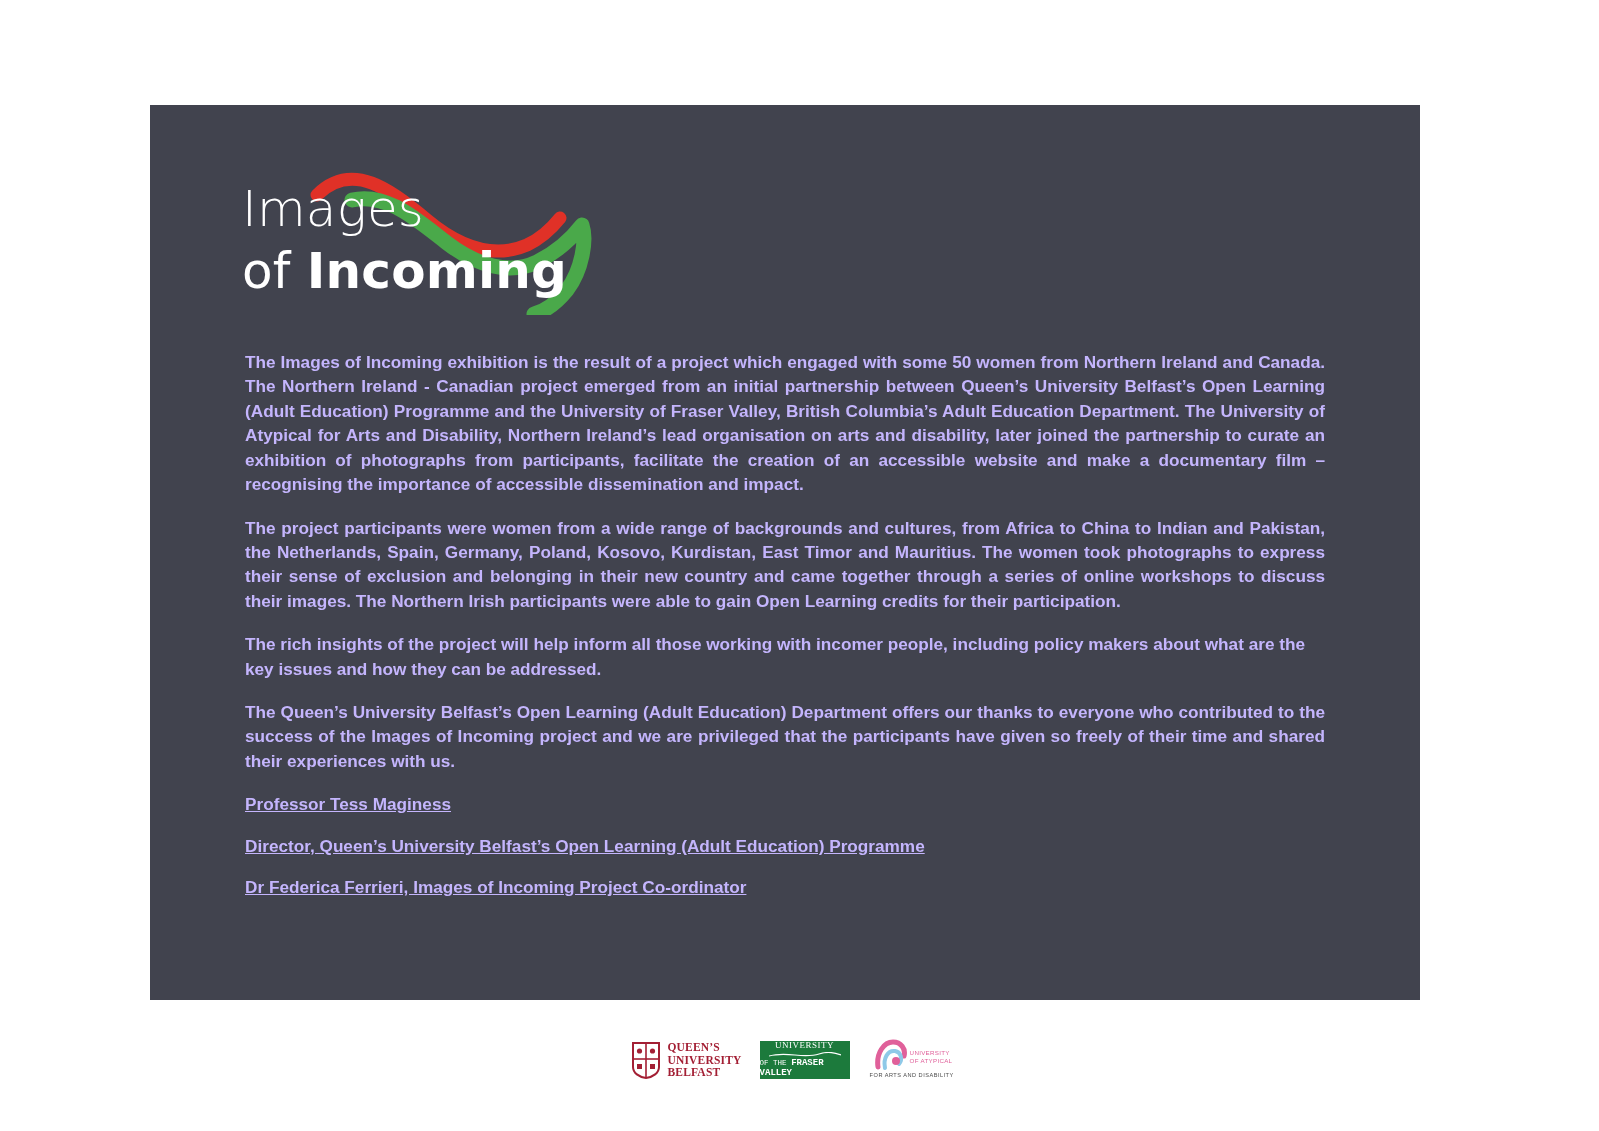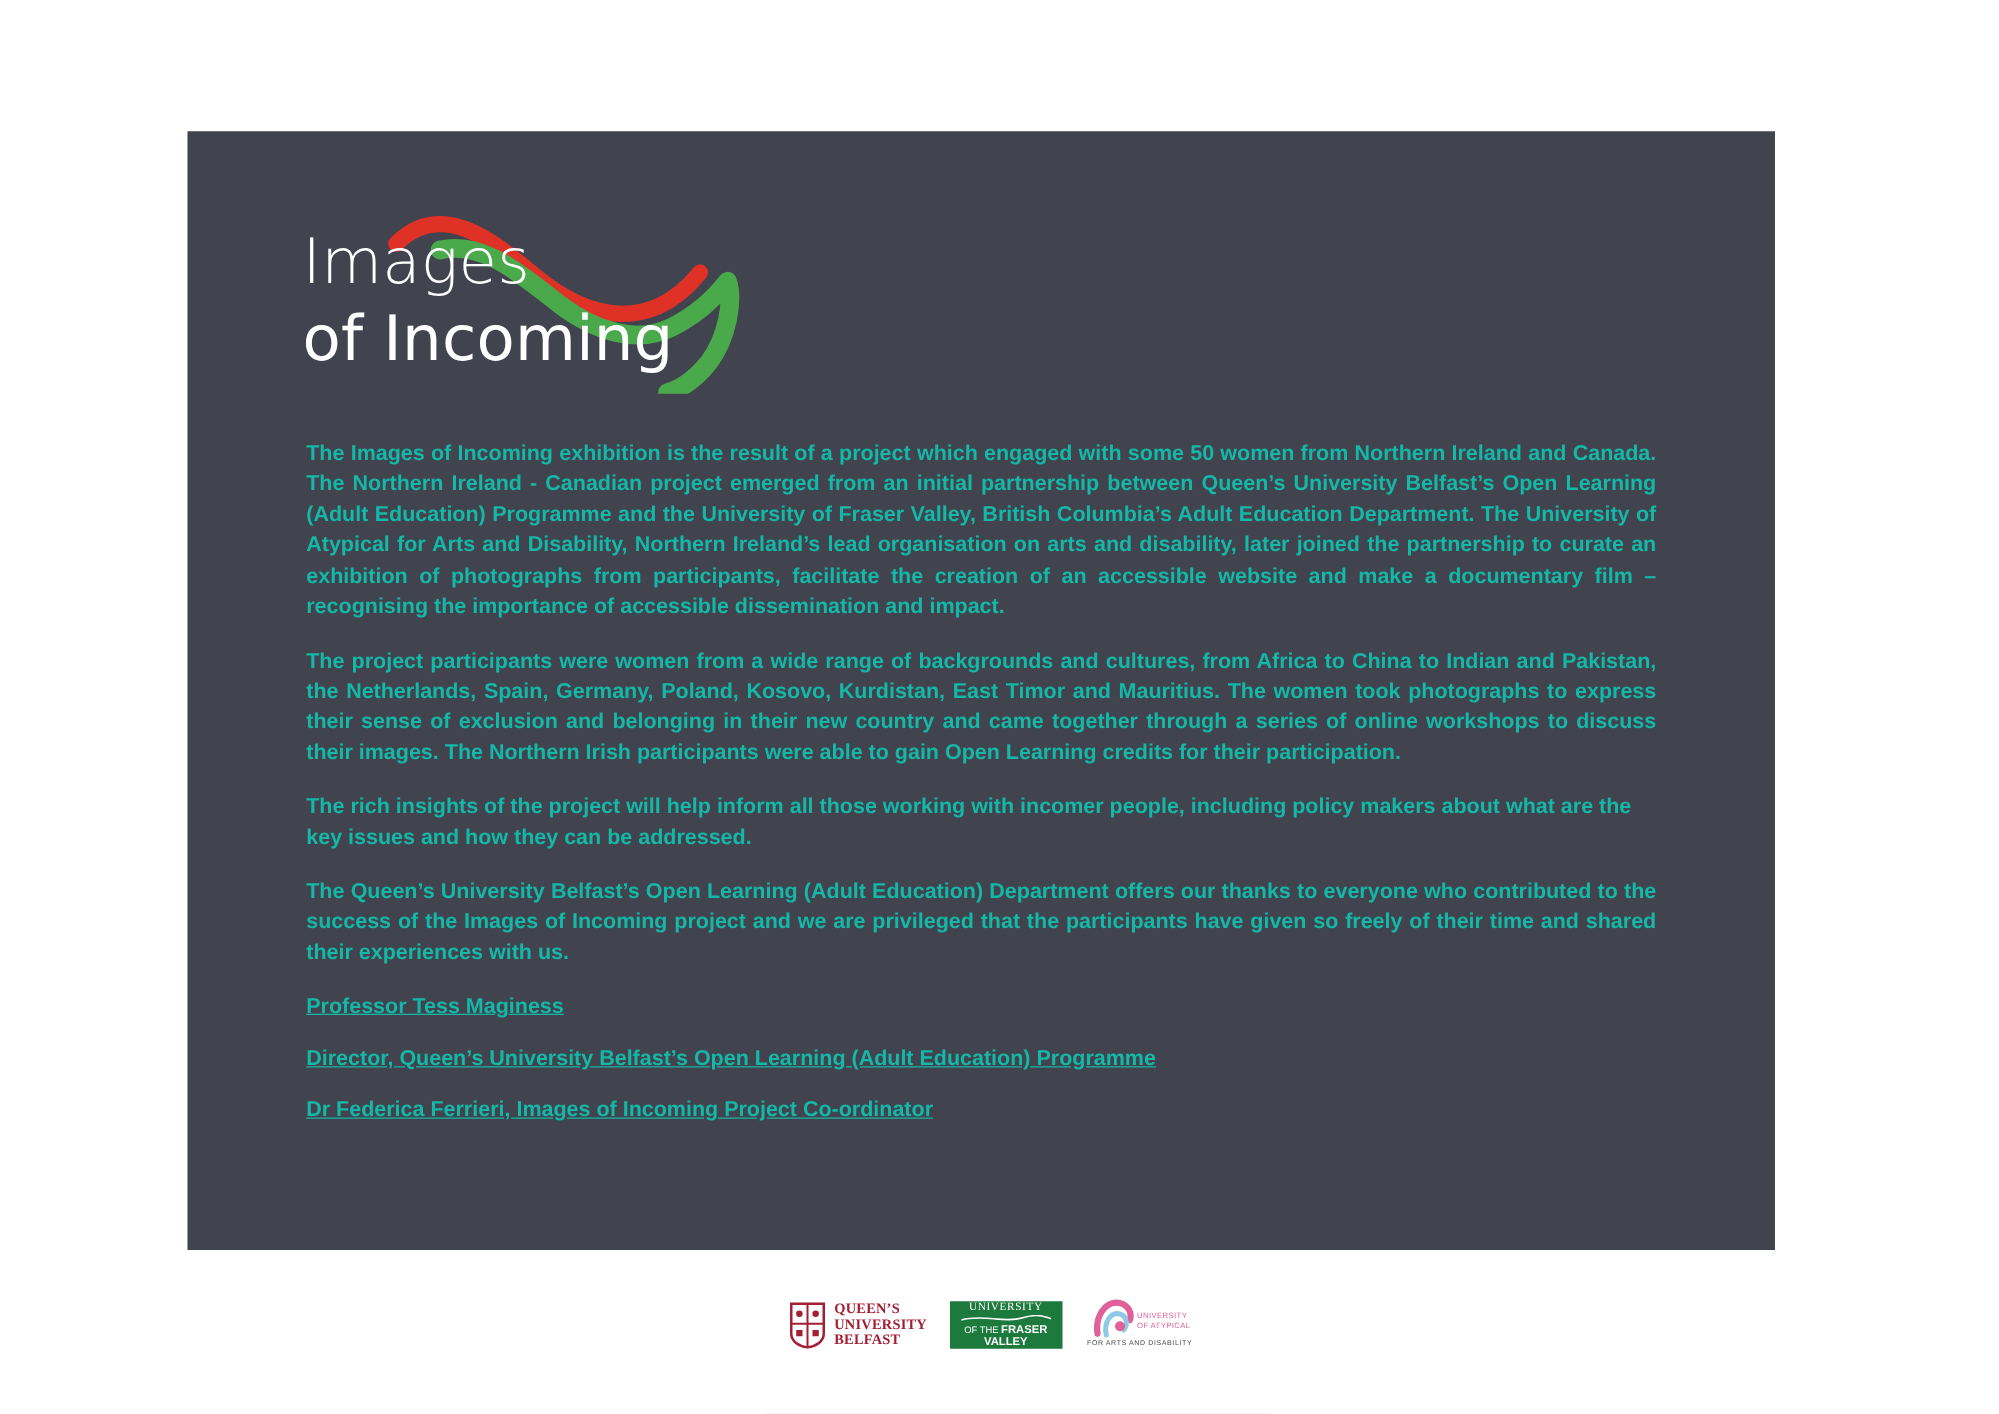--- a/index.html
+++ b/index.html
@@ -46,30 +46,30 @@
     font-family: "DejaVu Sans", sans-serif;
     font-size: 50px;
     font-weight: 300;
     line-height: 1.24;
     letter-spacing: 0.2px;
   }
   .logo-line2 .light {
     font-weight: 400;
   }
   .logo-line2 .bold {
-    font-weight: 400;
+    font-weight: 700;
   }
 
   
   .copy {
     position: absolute;
     left: 95px;
     top: 245px;
     width: 1080px;
-    color: #14b8a6;
+    color: #c4b5fd;
   }
   .copy p {
     margin: 0 0 19px 0;
     font-size: 17.2px;
     line-height: 1.42;
     font-weight: bold;
     text-align: justify;
     text-justify: inter-word;
   }
   .copy p.plain {
@@ -135,24 +135,24 @@
     letter-spacing: 0.5px;
     line-height: 1.1;
   }
   .ufv-swoosh {
     width: 72px;
     height: 6px;
     margin: 1px 0;
   }
   .ufv-bot {
     color: #ffffff;
-    font-family: Liberation Sans, sans-serif;
+    font-family: Liberation Mono, monospace;
     font-size: 7.5px;
     line-height: 1.1;
-    text-align: center;
+    text-align: left;
   }
   .ufv-bot b {
     font-size: 9px;
   }
 
   
   .atyp {
     width: 100px;
     height: 42px;
     position: relative;

